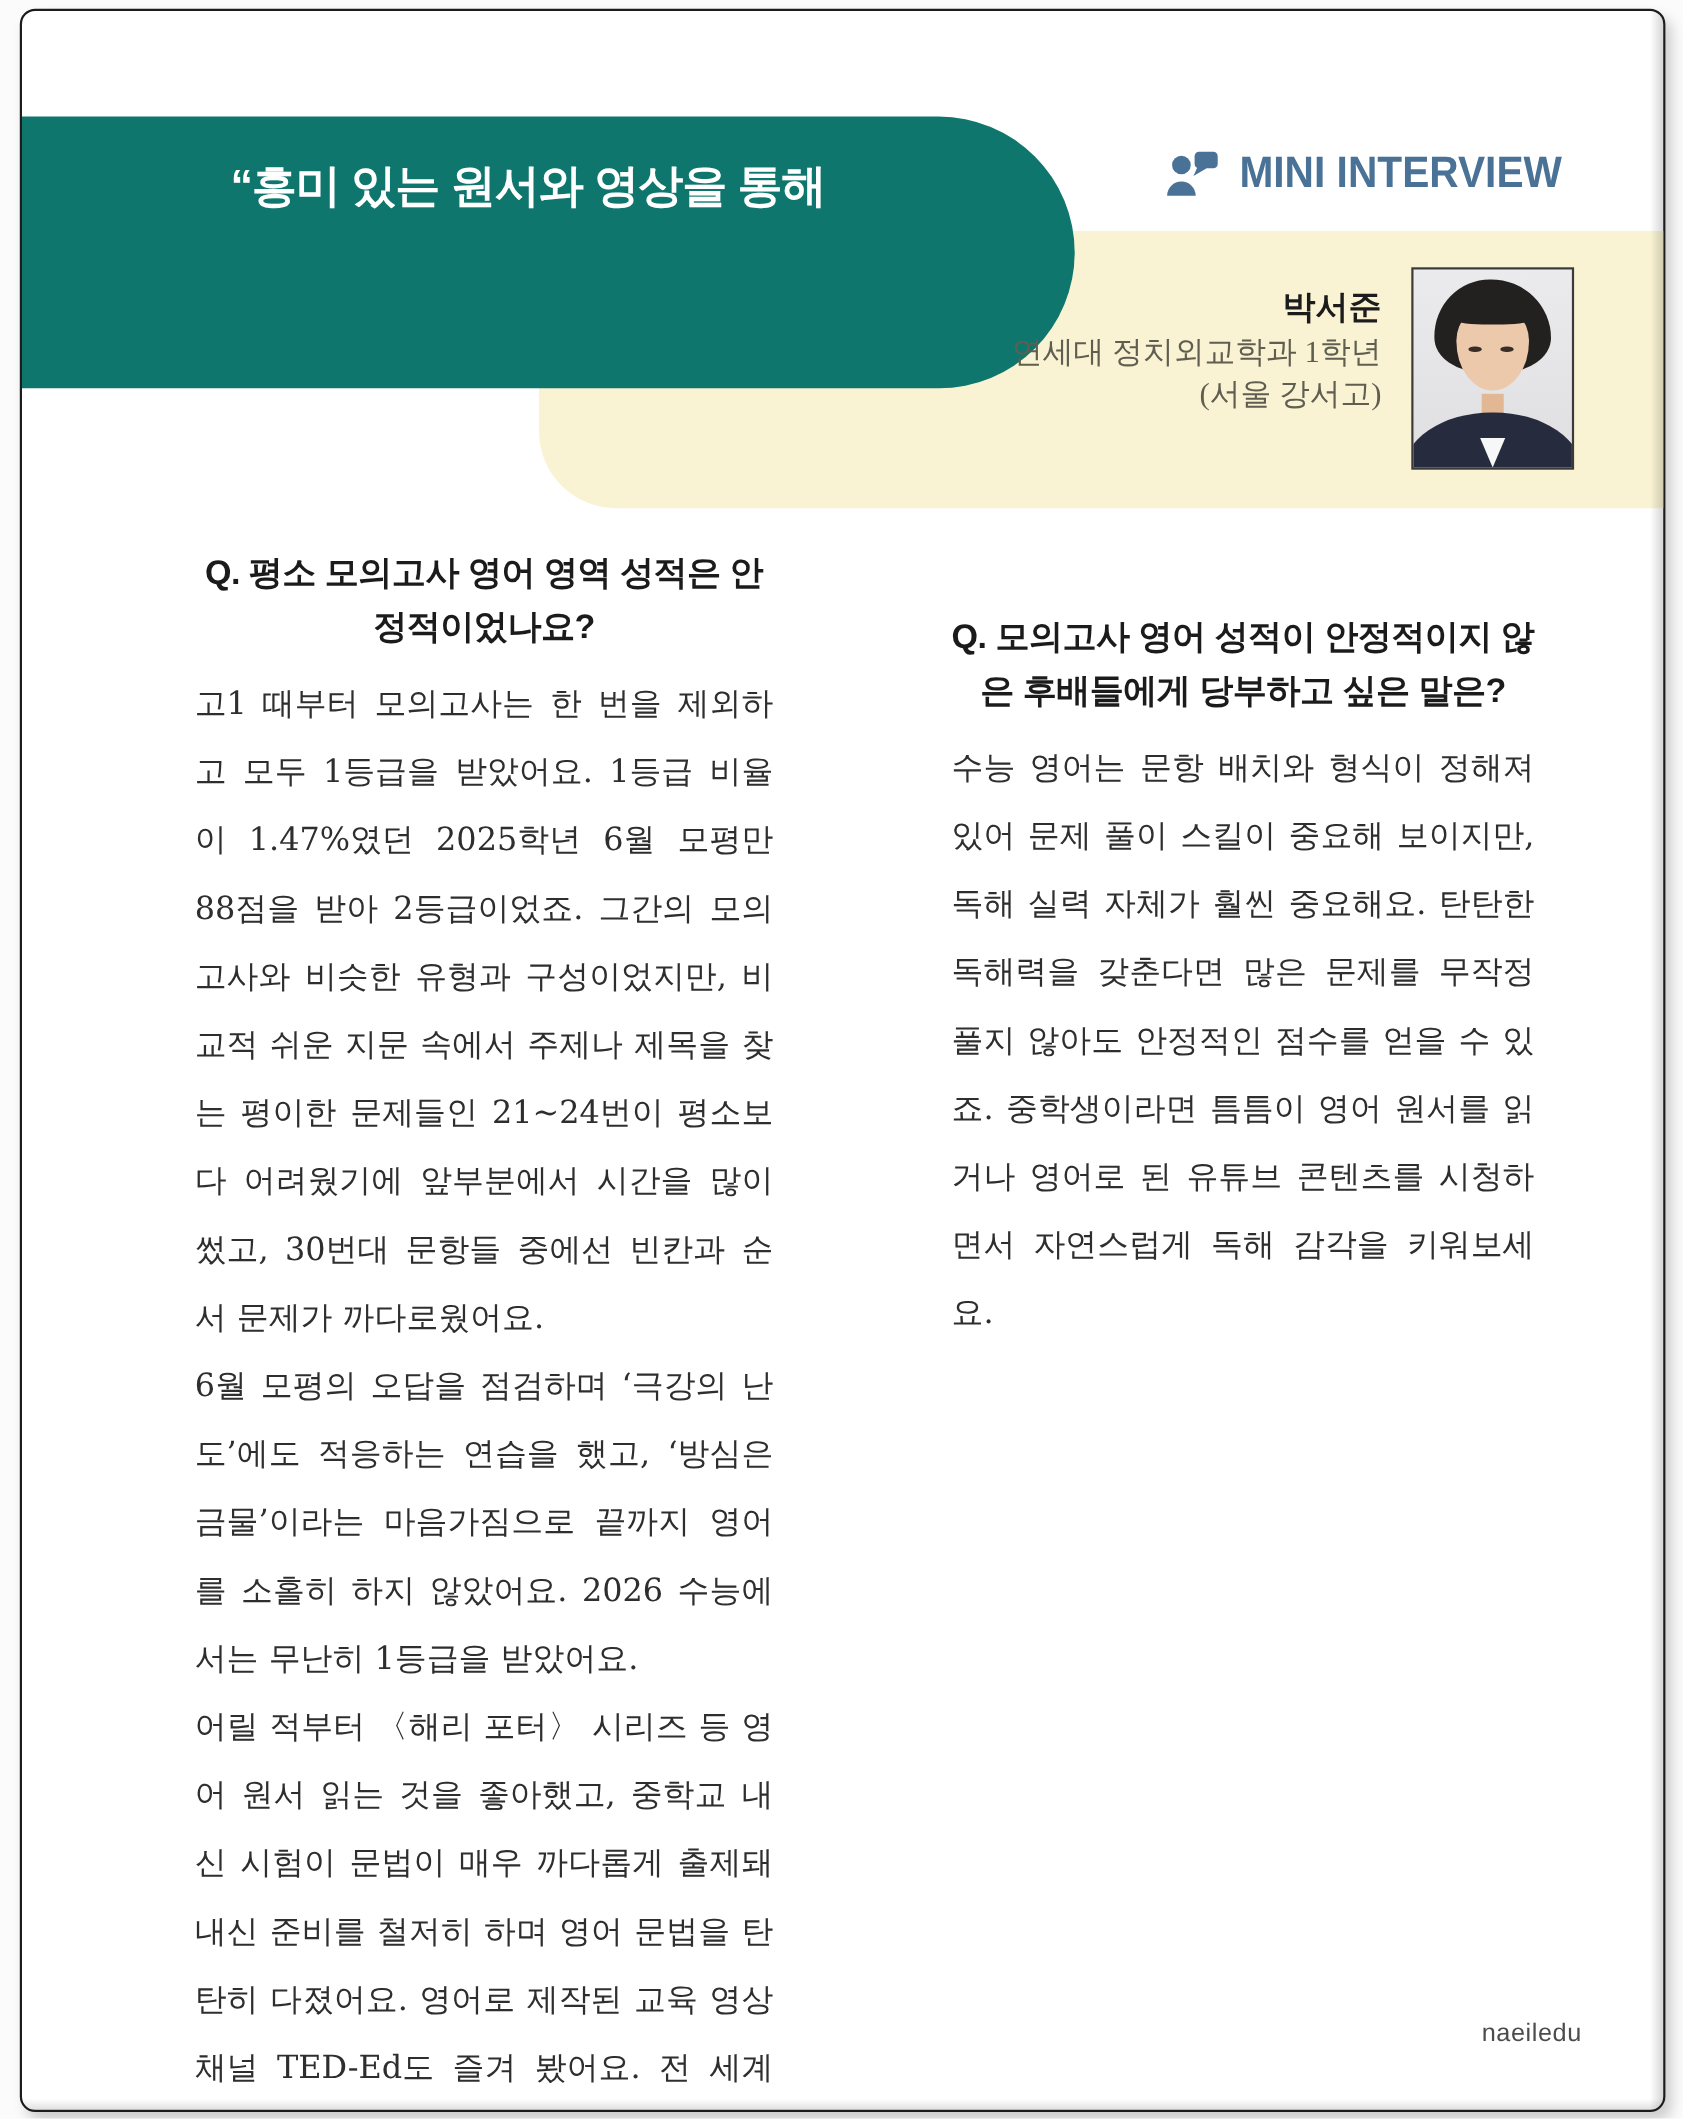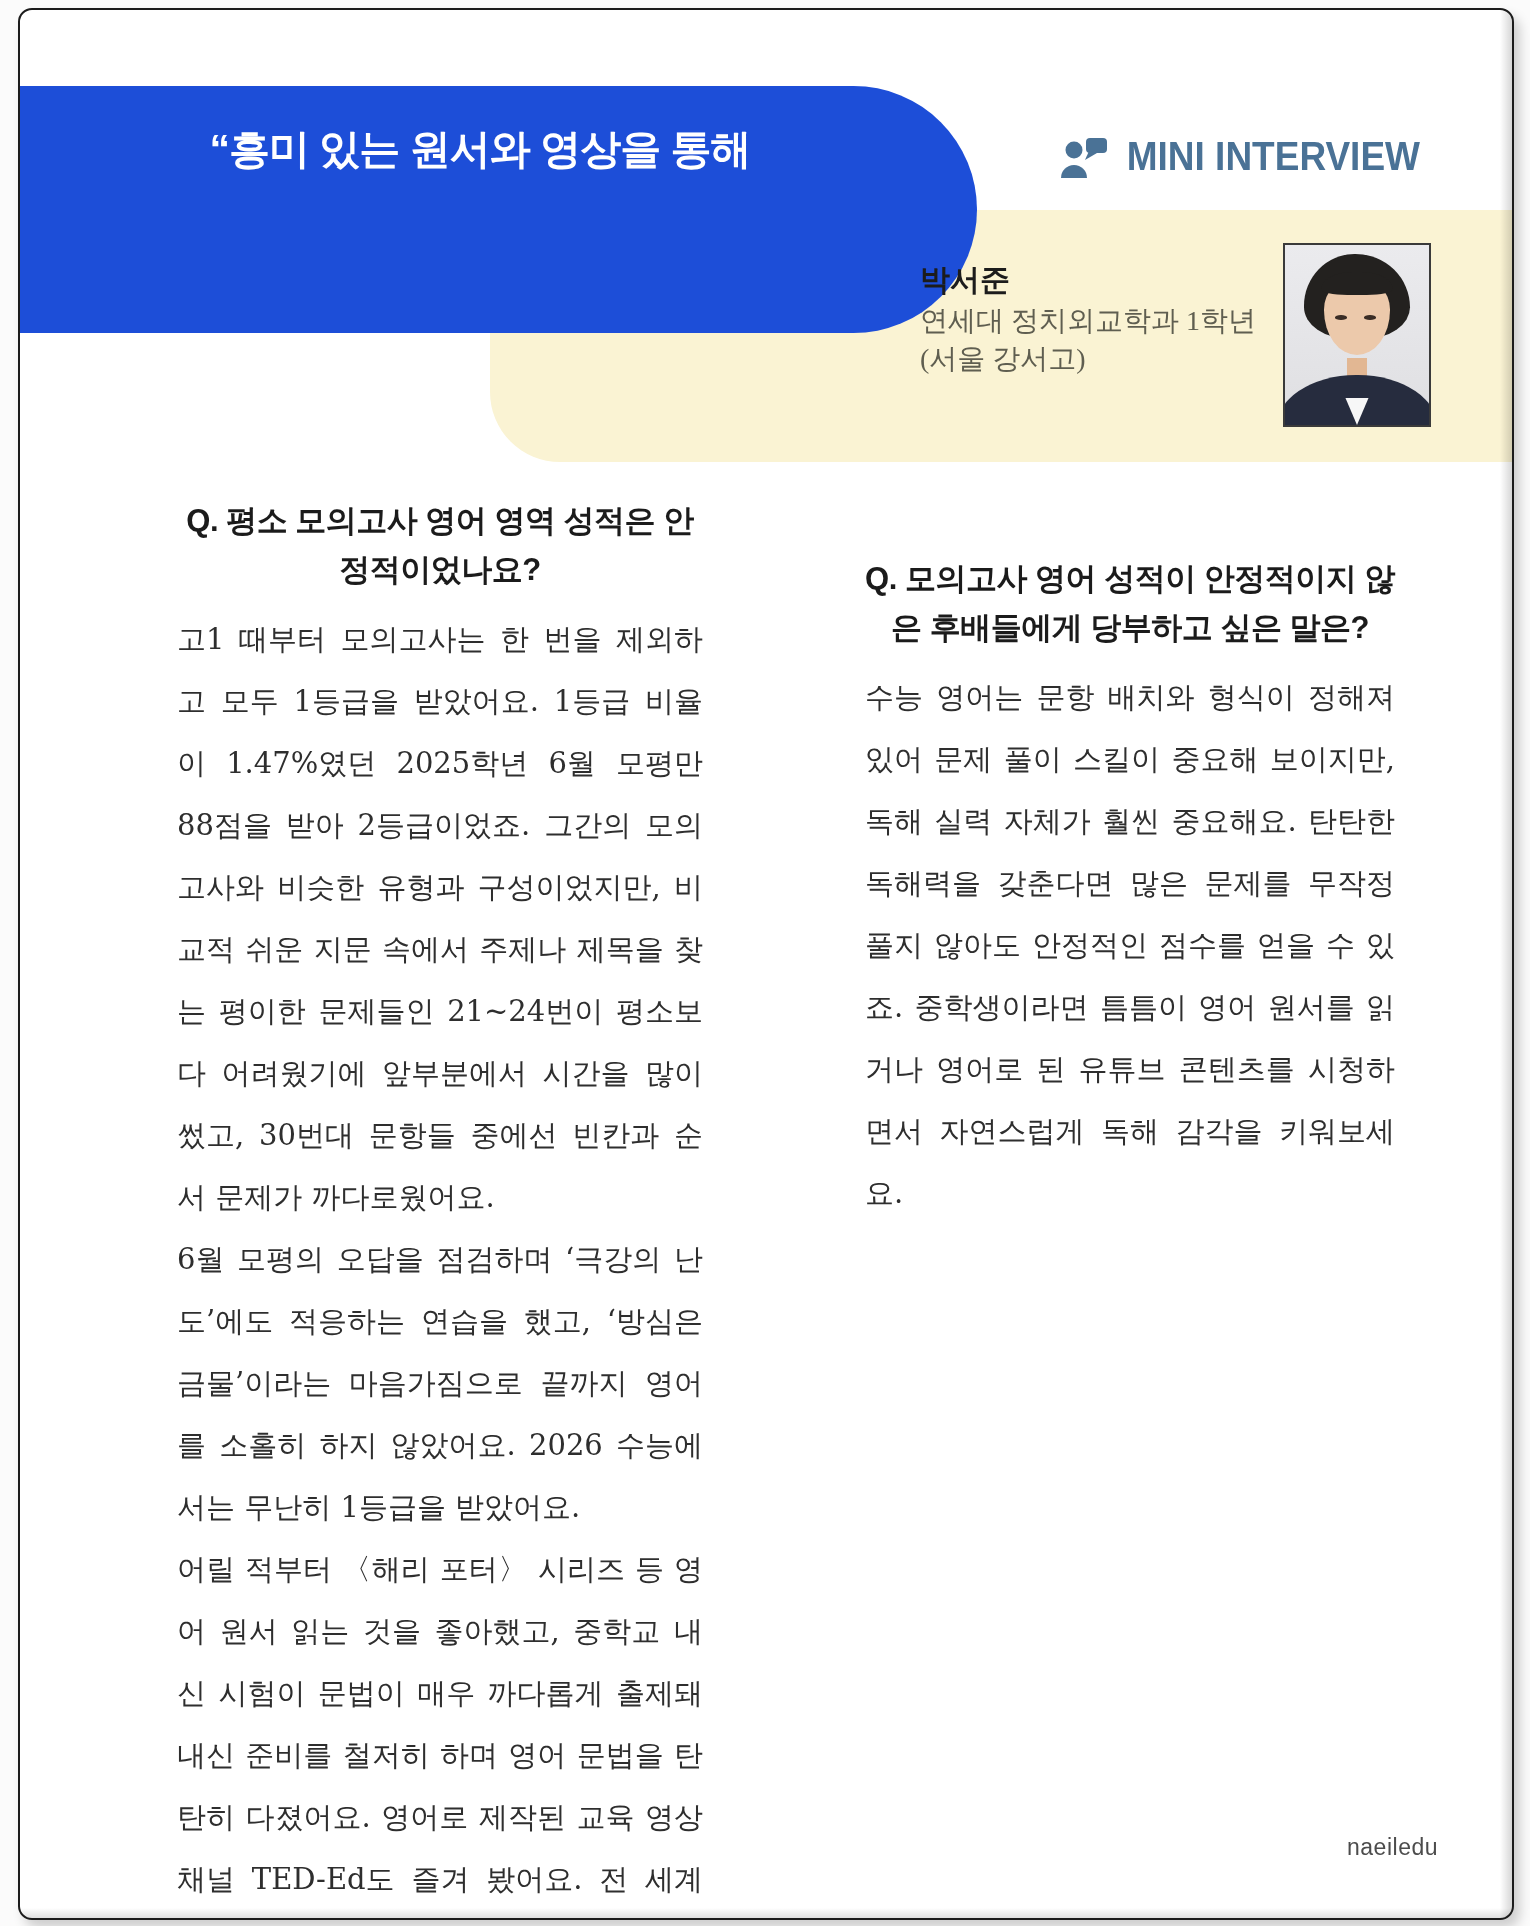--- a/index.html
+++ b/index.html
@@ -26,22 +26,22 @@
     pointer-events:none;
   }
 
   
   .cream-band{
     position:absolute;left:470px;top:200px;right:-2px;height:252px;
     background:#faf3d3;
     border-radius:70px 0 0 70px;
   }
   .blue-pill{
-    position:absolute;left:0;top:76px;width:957px;height:247px;
-    background:#1d4ed8;
+    position:absolute;left:0;top:96px;width:957px;height:247px;
+    background:#0f766e;
     border-radius:0 124px 124px 0;
   }
   .quote{
     position:absolute;left:130px;top:34px;width:660px;
     text-align:center;color:#ffffff;
     font-weight:700;font-size:41px;line-height:58px;letter-spacing:-1px;
     font-family:"Liberation Sans", sans-serif;
   }
   .badge{
     position:absolute;top:126px;right:92px;
@@ -49,21 +49,21 @@
   }
   .badge .label{
     color:#4a7296;font-weight:800;font-size:37px;letter-spacing:0px;
     font-family:"Liberation Sans", sans-serif;
     transform:scaleY(1.08);
   }
   .badge svg{display:block;}
 
   .profile{
     position:absolute;top:248px;right:256px;
-    text-align:left;
+    text-align:right;
   }
   .profile .name{
     font-size:30px;font-weight:700;color:#1c1c1c;line-height:44px;
     font-family:"Liberation Sans", sans-serif;
   }
   .profile .line{
     font-size:28px;color:#5f5e50;line-height:38px;
     font-family:Liberation Serif, serif;
   }
 

